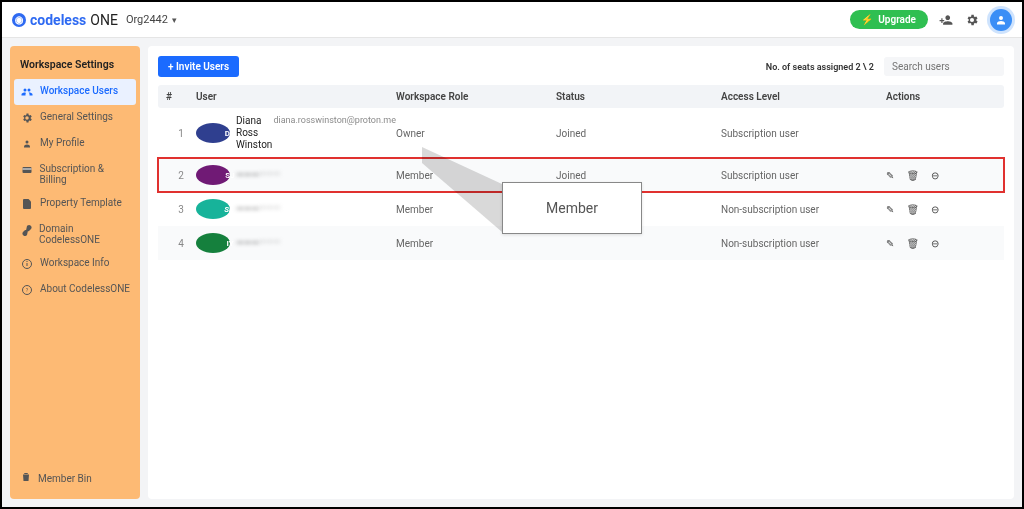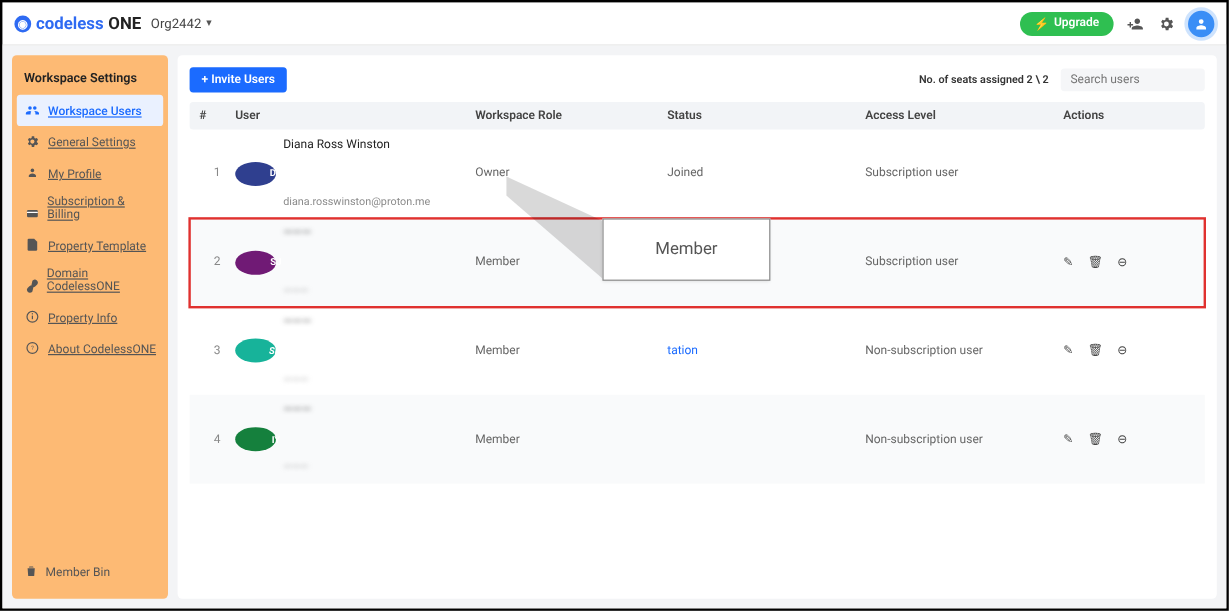--- a/index.html
+++ b/index.html
@@ -2,33 +2,33 @@
 <html><head>
 <meta charset="utf-8">
 <style>
   * { box-sizing: border-box; margin: 0; padding: 0; font-family: -apple-system, BlinkMacSystemFont, "Segoe UI", Roboto, Arial, sans-serif; }
   body { background: #fff; width: 1024px; height: 509px; overflow: hidden; border: 2px solid #000; position: relative; }
 
   
   .topbar { height: 36px; display: flex; align-items: center; padding: 0 10px; border-bottom: 1px solid #e5e5e5; }
   .brand { display: flex; align-items: center; gap: 4px; font-weight: 700; font-size: 14px; color: #2e6af2; }
   .brand .logo { width: 14px; height: 14px; border-radius: 50%; background: #2e6af2; color: #fff; display: inline-flex; align-items: center; justify-content: center; font-size: 10px; font-weight: 700; }
-  .brand .b2 { color: #222; font-weight: 700; }
+  .brand .b2 { color: #222; font-weight: 400; }
   .org-picker { margin-left: 8px; font-size: 11px; color: #444; display: flex; align-items: center; gap: 4px; cursor: pointer; }
   .org-picker .caret { font-size: 9px; color: #555; }
   .topbar-right { margin-left: auto; display: flex; align-items: center; gap: 10px; }
   .upgrade-btn { background: #2fbf51; color: #fff; border: none; border-radius: 14px; padding: 4px 12px; font-size: 10px; font-weight: 600; display: inline-flex; align-items: center; gap: 4px; cursor: pointer; }
   .ico-btn { width: 16px; height: 16px; color: #555; cursor: pointer; display: inline-flex; align-items: center; justify-content: center; }
   .avatar { width: 22px; height: 22px; border-radius: 50%; background: #3a8ef6; color: #fff; display: inline-flex; align-items: center; justify-content: center; font-size: 11px; cursor: pointer; box-shadow: 0 0 0 3px rgba(58,142,246,0.25); }
 
   
   .page { display: flex; height: calc(100% - 36px); background: #f3f4f6; padding: 8px; gap: 8px; }
   .sidebar { width: 130px; background: #fdba74; border-radius: 4px; padding: 8px 0; display: flex; flex-direction: column; font-size: 10px; color: #444; }
   .sidebar-title { padding: 4px 10px 8px; font-size: 10.5px; font-weight: 600; color: #222; }
-  .nav-item { display: flex; align-items: flex-end; gap: 6px; padding: 6px 10px; cursor: pointer; color: #555; text-decoration: underline; }
+  .nav-item { display: flex; align-items: flex-start; gap: 6px; padding: 6px 10px; cursor: pointer; color: #555; }
   .nav-item.active { background: #eaf1ff; color: #1b6bff; border-radius: 3px; margin: 0 4px; padding: 6px 6px; font-weight: 500; }
   .nav-item .nav-ico { width: 14px; height: 14px; display: inline-flex; align-items: center; justify-content: center; }
   .sidebar .spacer { flex: 1; }
   .recycle { display: flex; align-items: center; gap: 6px; padding: 6px 10px; font-size: 10px; color: #555; cursor: pointer; }
 
   
   .main { flex: 1; background: #fff; border-radius: 4px; padding: 10px; display: flex; flex-direction: column; }
   .toolbar { display: flex; align-items: center; gap: 10px; }
   .invite-btn { background: #1b6bff; color: #fff; border: none; border-radius: 3px; padding: 5px 10px; font-size: 10px; font-weight: 600; cursor: pointer; }
   .toolbar .seats { margin-left: auto; font-size: 9px; color: #333; font-weight: 600; }
@@ -36,23 +36,23 @@
 
   
   .tbl { margin-top: 8px; font-size: 10px; color: #333; position: relative; }
   .tbl-head { display: grid; grid-template-columns: 30px 200px 160px 165px 165px 110px; padding: 6px 8px; background: #f2f4f7; border-radius: 3px; font-weight: 600; color: #444; }
   .row { display: grid; grid-template-columns: 30px 200px 160px 165px 165px 110px; align-items: center; padding: 7px 8px; }
   .row.alt { background: #f9fafb; }
   .row.hl { outline: 2px solid #e0312f; outline-offset: -1px; }
   .idx { color: #888; text-align: center; }
   .ucell { display: flex; gap: 6px; align-items: center; }
   .uava { width: 20px; height: 20px; border-radius: 50%; display: inline-flex; align-items: center; justify-content: center; color: #fff; font-size: 8px; font-weight: 700; flex-shrink: 0; padding-left: 34px; }
-  .uname { display: flex; flex-direction: column; line-height: 1.2; }
+  .uname { display: flex; flex-direction: row; line-height: 1.2; }
   .uname .n1 { font-size: 10px; color: #222; }
-  .uname .n2 { font-size: 9px; color: #8b8b8b; margin-top: 37px; }
+  .uname .n2 { font-size: 9px; color: #8b8b8b; }
   .blur { filter: blur(2px); color: #aaa; }
   .link { color: #1b6bff; cursor: pointer; }
   .muted { color: #666; }
   .act { display: flex; gap: 12px; justify-content: flex-start; color: #444; }
   .act span { cursor: pointer; }
 
   
   .callout { position: absolute; left: 500px; top: 180px; width: 140px; height: 52px; background: #fff; border: 1px solid #888; display: flex; align-items: center; justify-content: center; font-size: 14px; color: #555; box-shadow: 0 1px 3px rgba(0,0,0,0.12); pointer-events: none; }
   .callout-lines { position: absolute; pointer-events: none; }
 </style>
@@ -148,21 +148,21 @@
       <span>Domain CodelessONE</span>
     </div>
     <div class="nav-item">
       <span class="nav-ico">
           <svg viewBox="0 0 24 24" width="12" height="12" fill="currentColor">
             <circle cx="12" cy="12" r="9" fill="none" stroke="currentColor" stroke-width="2"></circle>
             <rect x="11" y="10" width="2" height="6"></rect>
             <rect x="11" y="6" width="2" height="2"></rect>
           </svg>
         </span>
-      <span>Property Info</span>
+      <span>Workspace Info</span>
     </div>
     <div class="nav-item">
       <span class="nav-ico">
           <svg viewBox="0 0 24 24" width="12" height="12" fill="currentColor">
             <circle cx="12" cy="12" r="9" fill="none" stroke="currentColor" stroke-width="2"></circle>
             <text x="12" y="16" text-anchor="middle" font-size="10" fill="currentColor">?</text>
           </svg>
         </span>
       <span>About CodelessONE</span>
     </div>

